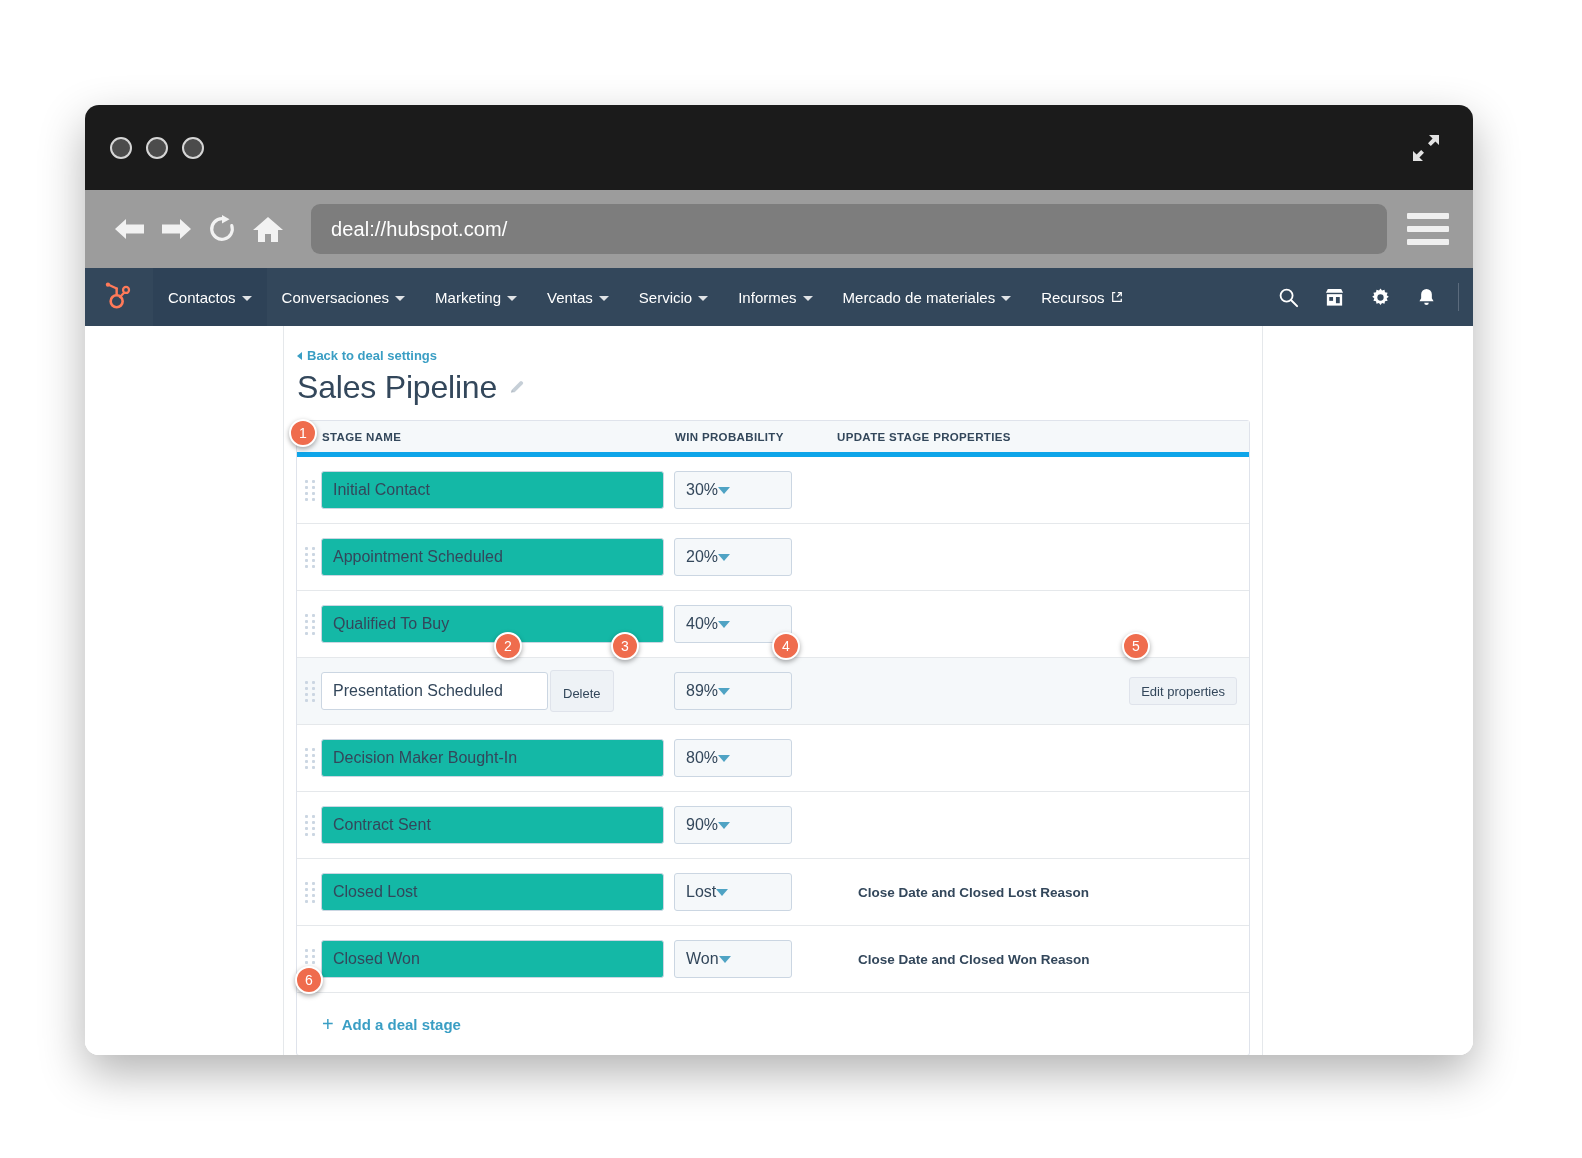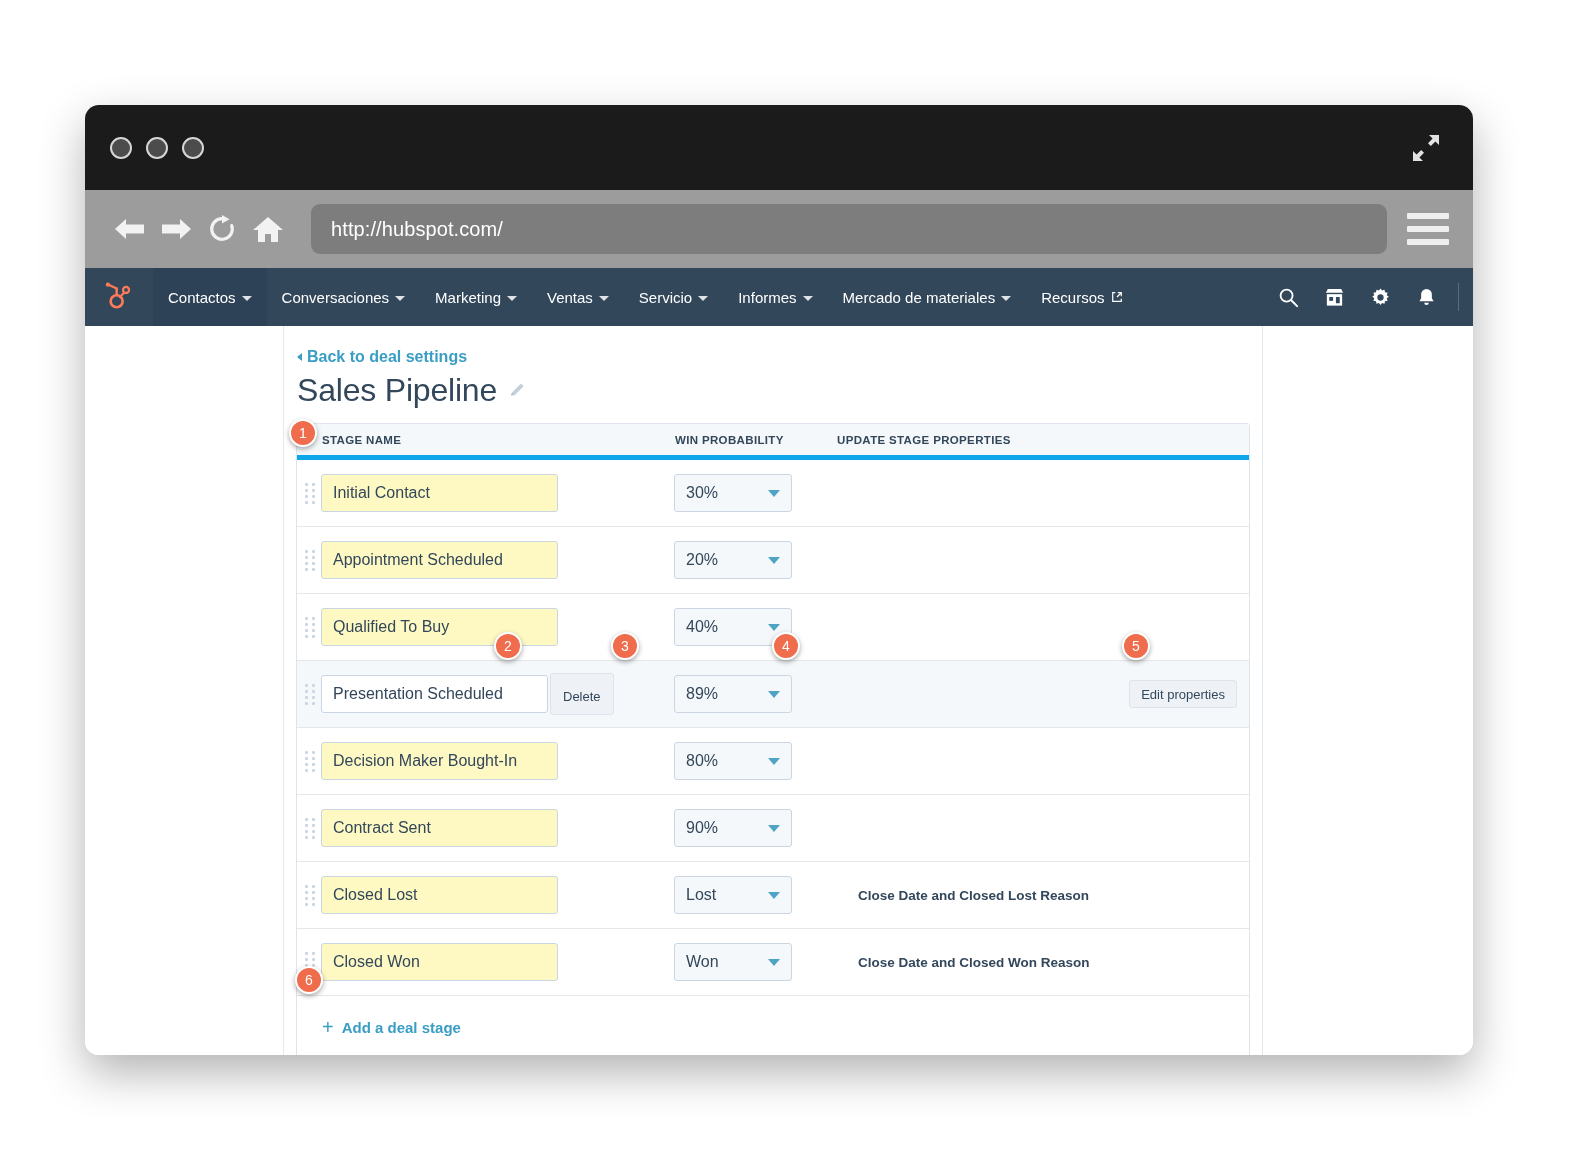--- a/index.html
+++ b/index.html
@@ -138,21 +138,21 @@
     height: 729px;
     border-left: 1px solid #e5e8eb;
     border-right: 1px solid #e5e8eb;
     background: #ffffff;
     padding: 22px 12px 0 12px;
   }
 
   .back-link {
     display: flex; align-items: center; gap: 5px;
     color: #3a9ec4;
-    font-size: 16px;
+    font-size: 13px;
     font-weight: bold;
     margin-bottom: 6px;
     padding-left: 1px;
   }
   .back-chevron {
     display: inline-block;
     width: 0; height: 0;
     border-top: 4px solid transparent;
     border-bottom: 4px solid transparent;
     border-right: 5px solid #3a9ec4;
@@ -211,25 +211,25 @@
     display: grid;
     grid-template-columns: 3px 3px;
     grid-template-rows: repeat(4, 3px);
     gap: 3px 4px;
     align-content: center;
     justify-content: center;
   }
   .drag-handle i { background: #cbd6e2; border-radius: 1px; display: block; }
 
   .stage-input {
-    width: 237px;
+    width: 343px;
     height: 38px;
     border: 1px solid #cbd6e2;
     border-radius: 3px;
-    background: #fef9c3;
+    background: #14b8a6;
     color: #33475b;
     font-size: 16px;
     padding: 0 11px;
     font-family: "Liberation Sans", sans-serif;
     flex: 0 0 auto;
   }
   .stage-input.editing { background: #ffffff; width: 227px; }
 
   .delete-btn {
     height: 42px;
@@ -248,21 +248,21 @@
   .row-name-cell { width: 353px; flex: 0 0 auto; display: flex; align-items: center; }
 
   .prob-select {
     width: 118px;
     height: 38px;
     border: 1px solid #cbd6e2;
     border-radius: 3px;
     background: #f5f8fa;
     display: flex;
     align-items: center;
-    justify-content: space-between;
+    justify-content: flex-start;
     padding: 0 11px;
     color: #33475b;
     font-size: 16px;
   }
   .sel-caret {
     width: 0; height: 0;
     border-left: 6px solid transparent;
     border-right: 6px solid transparent;
     border-top: 7px solid #4fa3c4;
   }
@@ -364,21 +364,21 @@
           <path d="M16 5 a11 11 0 1 0 10.4 7.4" stroke="#f2f2f2" stroke-width="3.4" fill="none" stroke-linecap="round"></path>
           <path d="M16 1 L16 10 L24 5.5z" fill="#f2f2f2"></path>
         </svg>
       </div>
       <div class="nav-icon">
         <svg viewBox="0 0 32 30" width="32" height="30">
           <path d="M16 3 L31 16 L26 16 L26 28 L19 28 L19 20 L13 20 L13 28 L6 28 L6 16 L1 16z" fill="#f2f2f2"></path>
         </svg>
       </div>
       <div class="urlbar">
-        <span>http://hubspot.com/</span>
+        <span>deal://hubspot.com/</span>
       </div>
       <div class="hamburger">
         <span></span>
           <span></span>
           <span></span>
       </div>
     </div>
 
     <div class="app">
 

